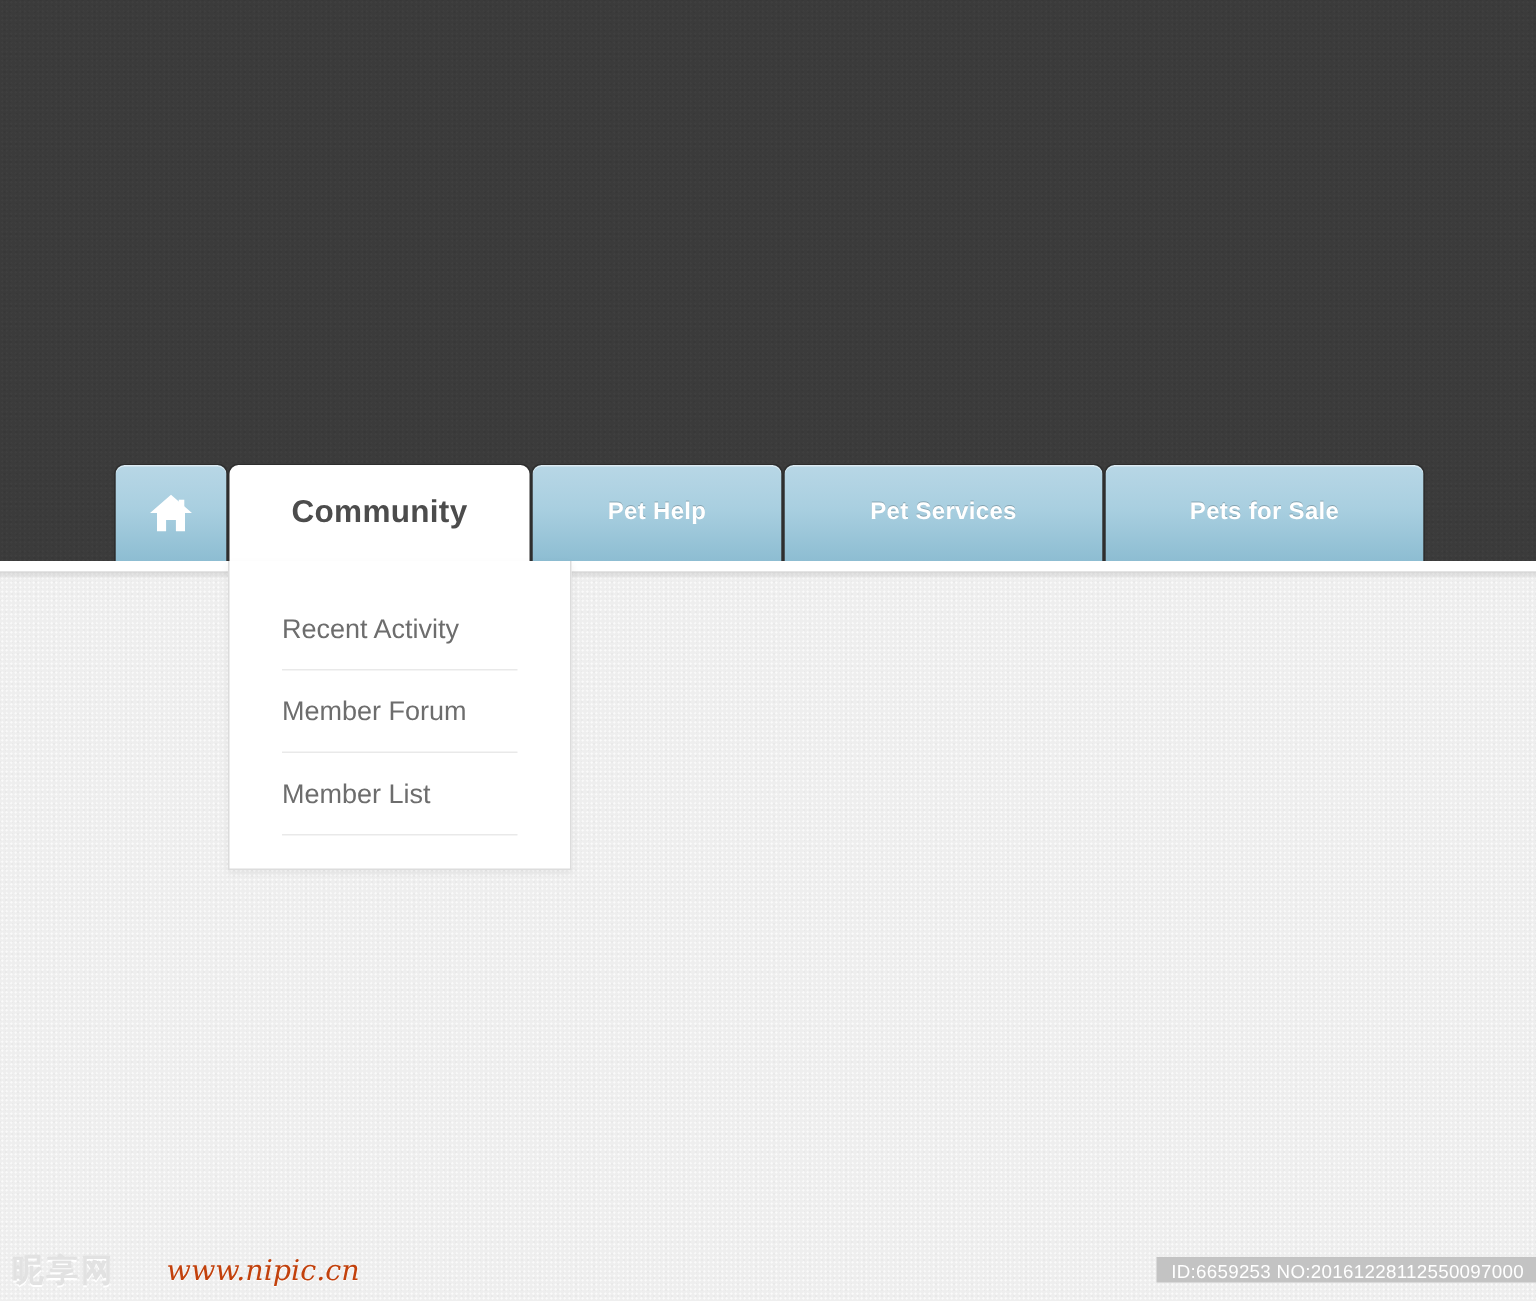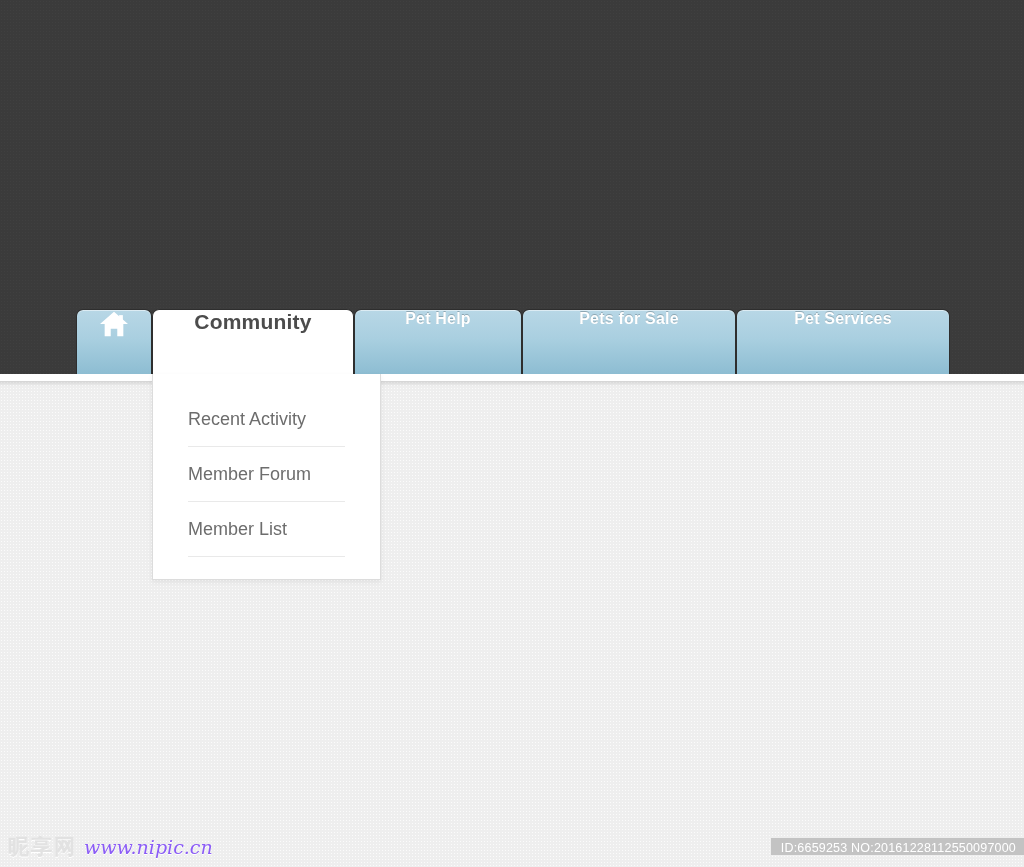--- a/index.html
+++ b/index.html
@@ -81,20 +81,21 @@
     align-items: flex-end;
   }
   .tab {
     position: relative;
     height: 65px;
     box-sizing: border-box;
     border-radius: 7px 7px 0 0;
     border: 1px solid #2e2e2e;
     border-bottom: none;
     display: flex;
+    align-items: center;
     justify-content: center;
     cursor: pointer;
     user-select: none;
   }
   .tab.blue {
     background: linear-gradient(to bottom, #b8d7e6 0%, #a9cfe0 45%, #8dbdd2 100%);
     box-shadow: inset 0 1px 0 rgba(255,255,255,0.5);
   }
   .tab.blue .tab-label {
     color: #ffffff;
@@ -179,22 +180,23 @@
     font-size: 21px;
     font-weight: bold;
     color: #e2e2e2;
     letter-spacing: 2px;
     text-shadow: 0 1px 0 #ffffff, 0 0 1px #d4d4d4;
   }
   #wm-url {
     font-family: "DejaVu Serif", serif;
     font-style: italic;
     font-size: 19px;
-    color: #8b5cf6;
+    color: #c2410c;
     text-shadow: 0 1px 0 #ffffff;
+    margin-left: 27px;
   }
   #wm-id {
     position: absolute;
     right: 0;
     top: 9px;
     background: #c3c3c3;
     color: #ffffff;
     font-size: 12.5px;
     padding: 3px 8px 0 10px;
     letter-spacing: 0.2px;
@@ -223,26 +225,26 @@
     </div>
 
     <div class="tab active" id="tab-community">
       <span class="tab-label">Community</span>
     </div>
 
     <div class="tab blue" id="tab-pet-help">
       <span class="tab-label">Pet Help</span>
     </div>
 
+    <div class="tab blue" id="tab-pet-services">
+      <span class="tab-label">Pet Services</span>
+    </div>
+
     <div class="tab blue" id="tab-pets-for-sale">
       <span class="tab-label">Pets for Sale</span>
-    </div>
-
-    <div class="tab blue" id="tab-pet-services">
-      <span class="tab-label">Pet Services</span>
     </div>
 
   </nav>
 
   <div id="dropdown">
     <div class="dd-item">Recent Activity</div>
     <div class="dd-item">Member Forum</div>
     <div class="dd-item">Member List</div>
   </div>
 

